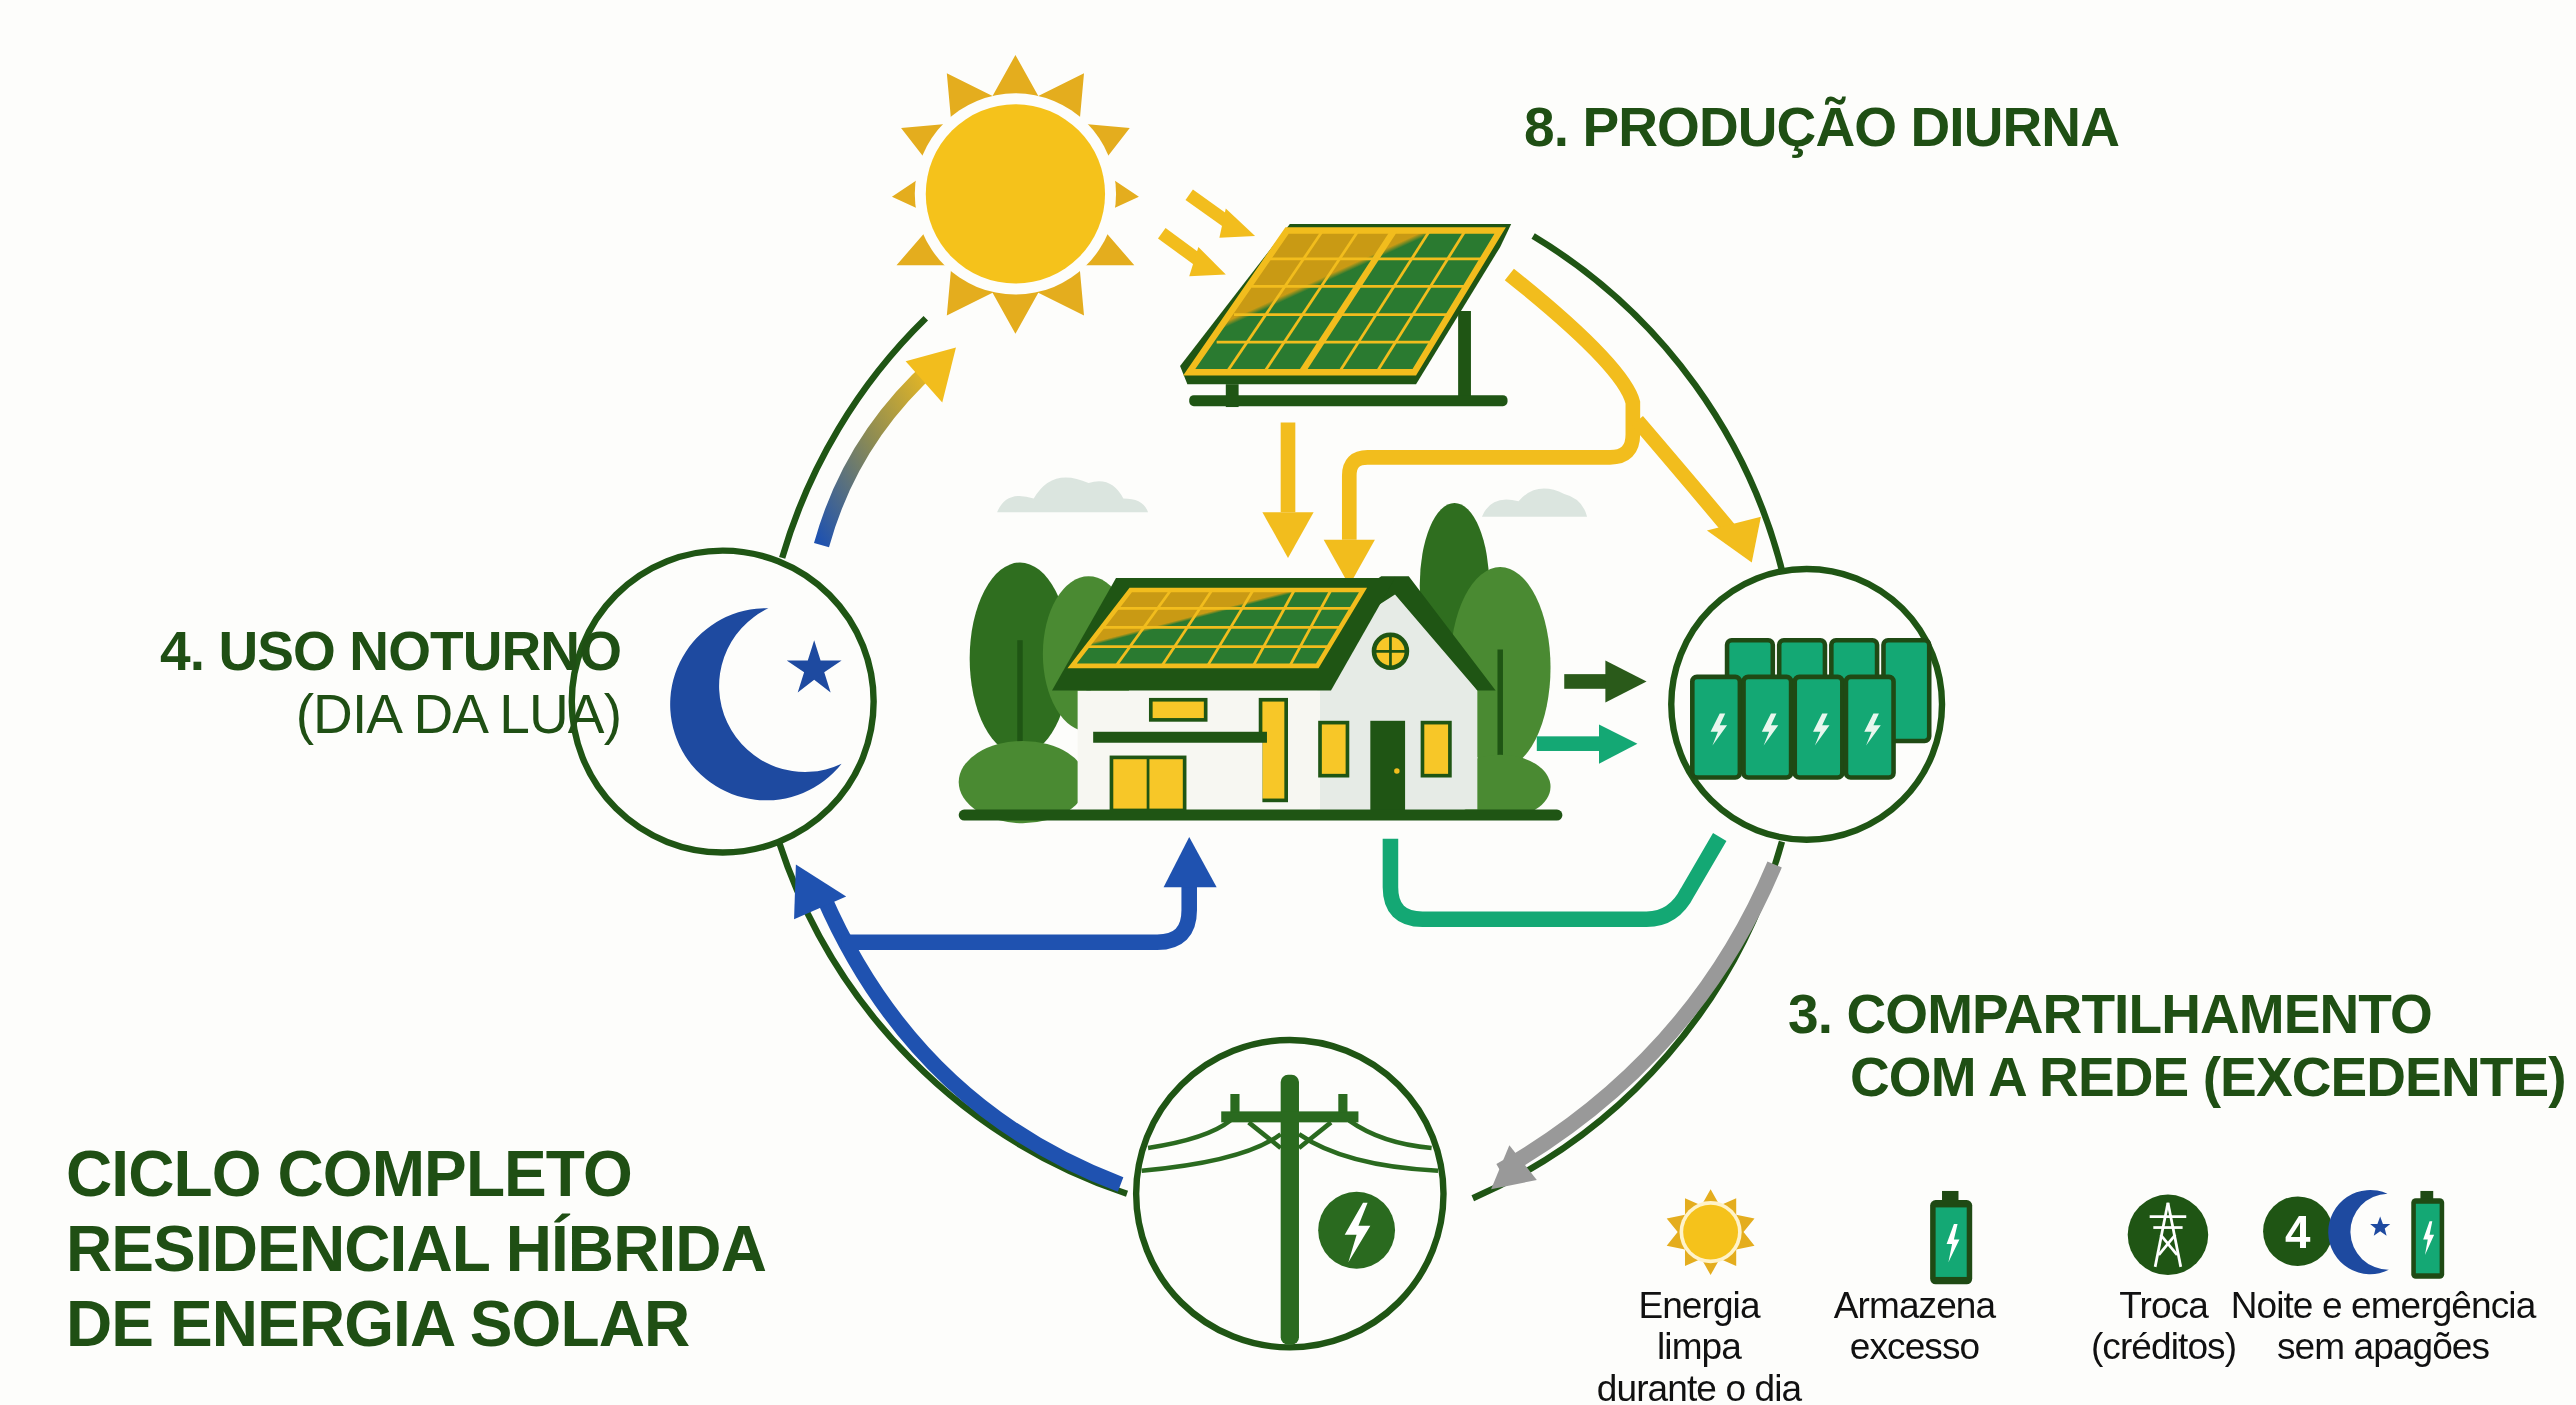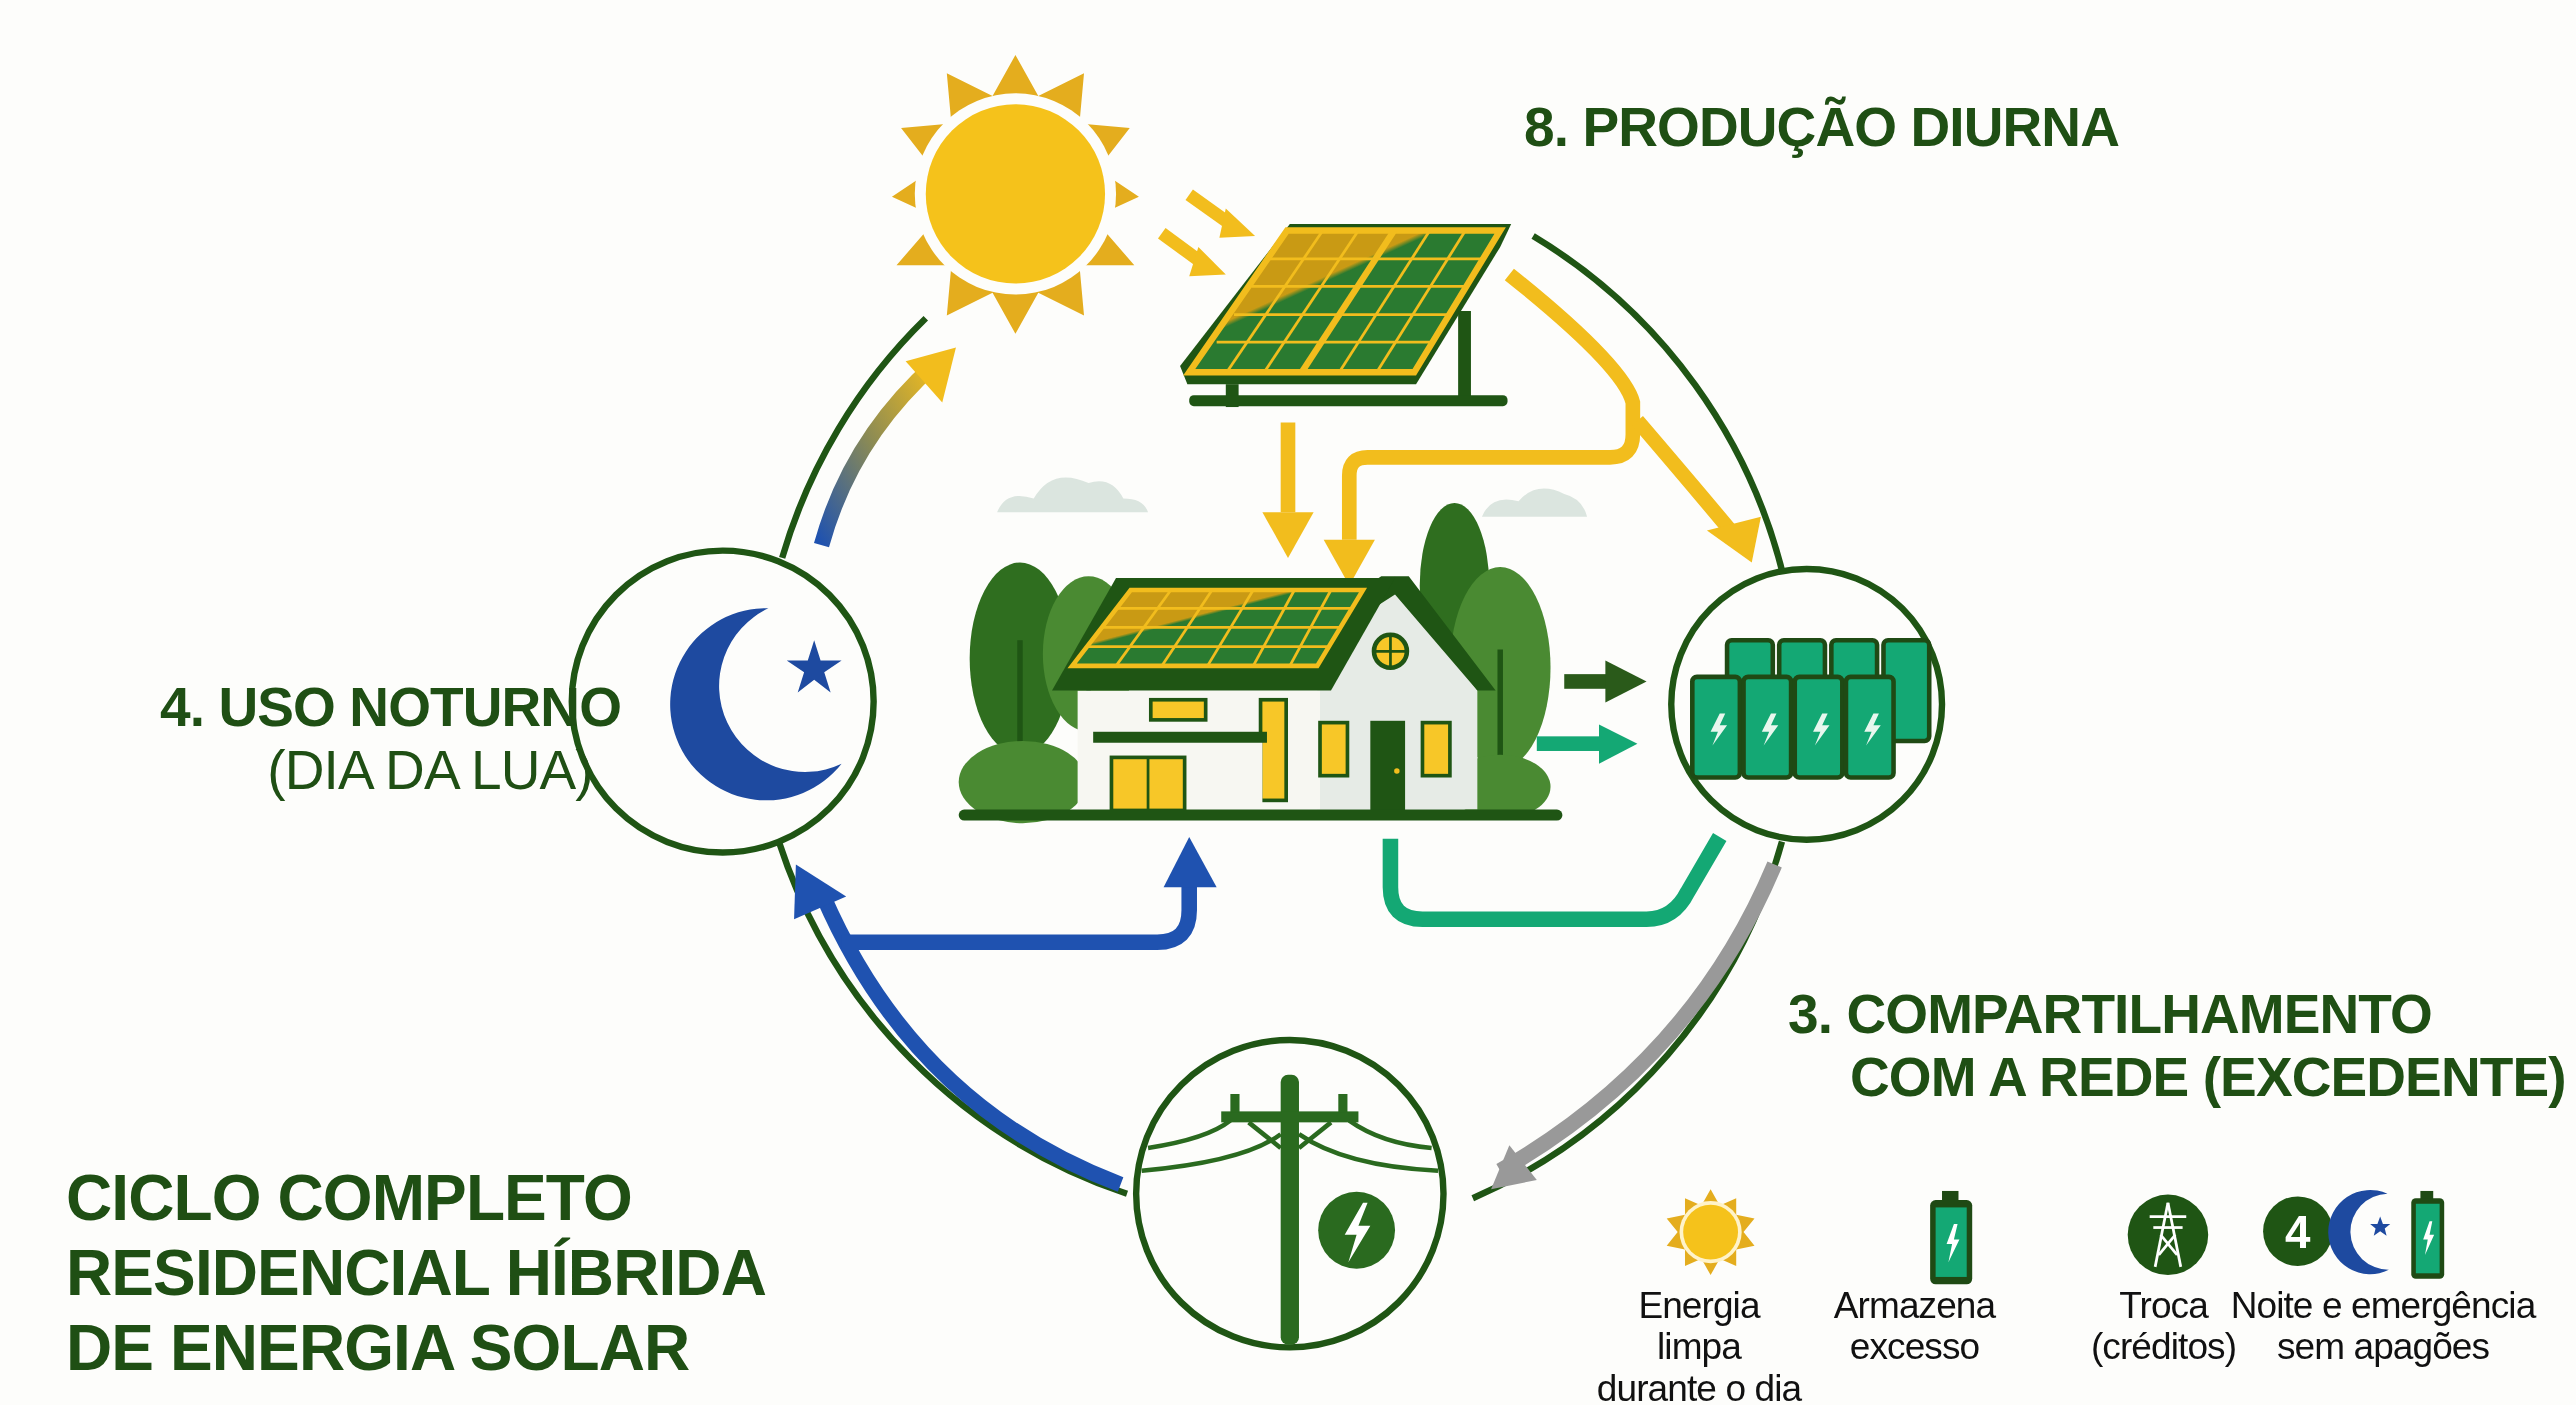--- a/index.html
+++ b/index.html
@@ -8,23 +8,23 @@
   .canvas { position: absolute; left: 0; top: 0; width: 2576px; height: 1405px; }
   .label { position: absolute; color: #1f4f14; font-weight: bold; letter-spacing: -0.9px; line-height: 1.15;
            font-family: "Liberation Sans", "DejaVu Sans", sans-serif; }
   .label .sub { font-weight: normal; display: block; }
   .step-1 { left: 1524px; top: 96px; font-size: 55px; }
   .step-1 .sub { margin-left: 62px; }
   .step-2 { left: 1994px; top: 640px; font-size: 57px; }
   .step-2 .sub { font-weight: bold; margin-left: 62px; }
   .step-3 { left: 1788px; top: 983px; font-size: 55px; }
   .step-3 .sub { font-weight: bold; margin-left: 62px; }
-  .step-4 { left: 160px; top: 676px; font-size: 55px; text-align: center; }
+  .step-4 { left: 160px; top: 620px; font-size: 55px; text-align: right; }
   .step-4 .sub { margin-left: 79px; }
-  .main-title { position: absolute; left: 66px; top: 1161px; font-size: 64px; line-height: 1.17;
+  .main-title { position: absolute; left: 66px; top: 1137px; font-size: 64px; line-height: 1.17;
                 color: #1f4f14; font-weight: bold; letter-spacing: -0.9px; }
   .main-title span { display: block; }
   .legend-text { position: absolute; top: 1285px; font-size: 37px; color: #111; line-height: 1.12;
                  text-align: center; letter-spacing: -0.9px; font-family: "Liberation Sans", sans-serif; }
   .lt1 { left: 1596px; width: 206px; }
   .lt2 { left: 1823px; width: 183px; }
   .lt3 { left: 2072px; width: 183px; }
   .lt4 { left: 2214px; width: 338px; }
 </style>
 </head>

